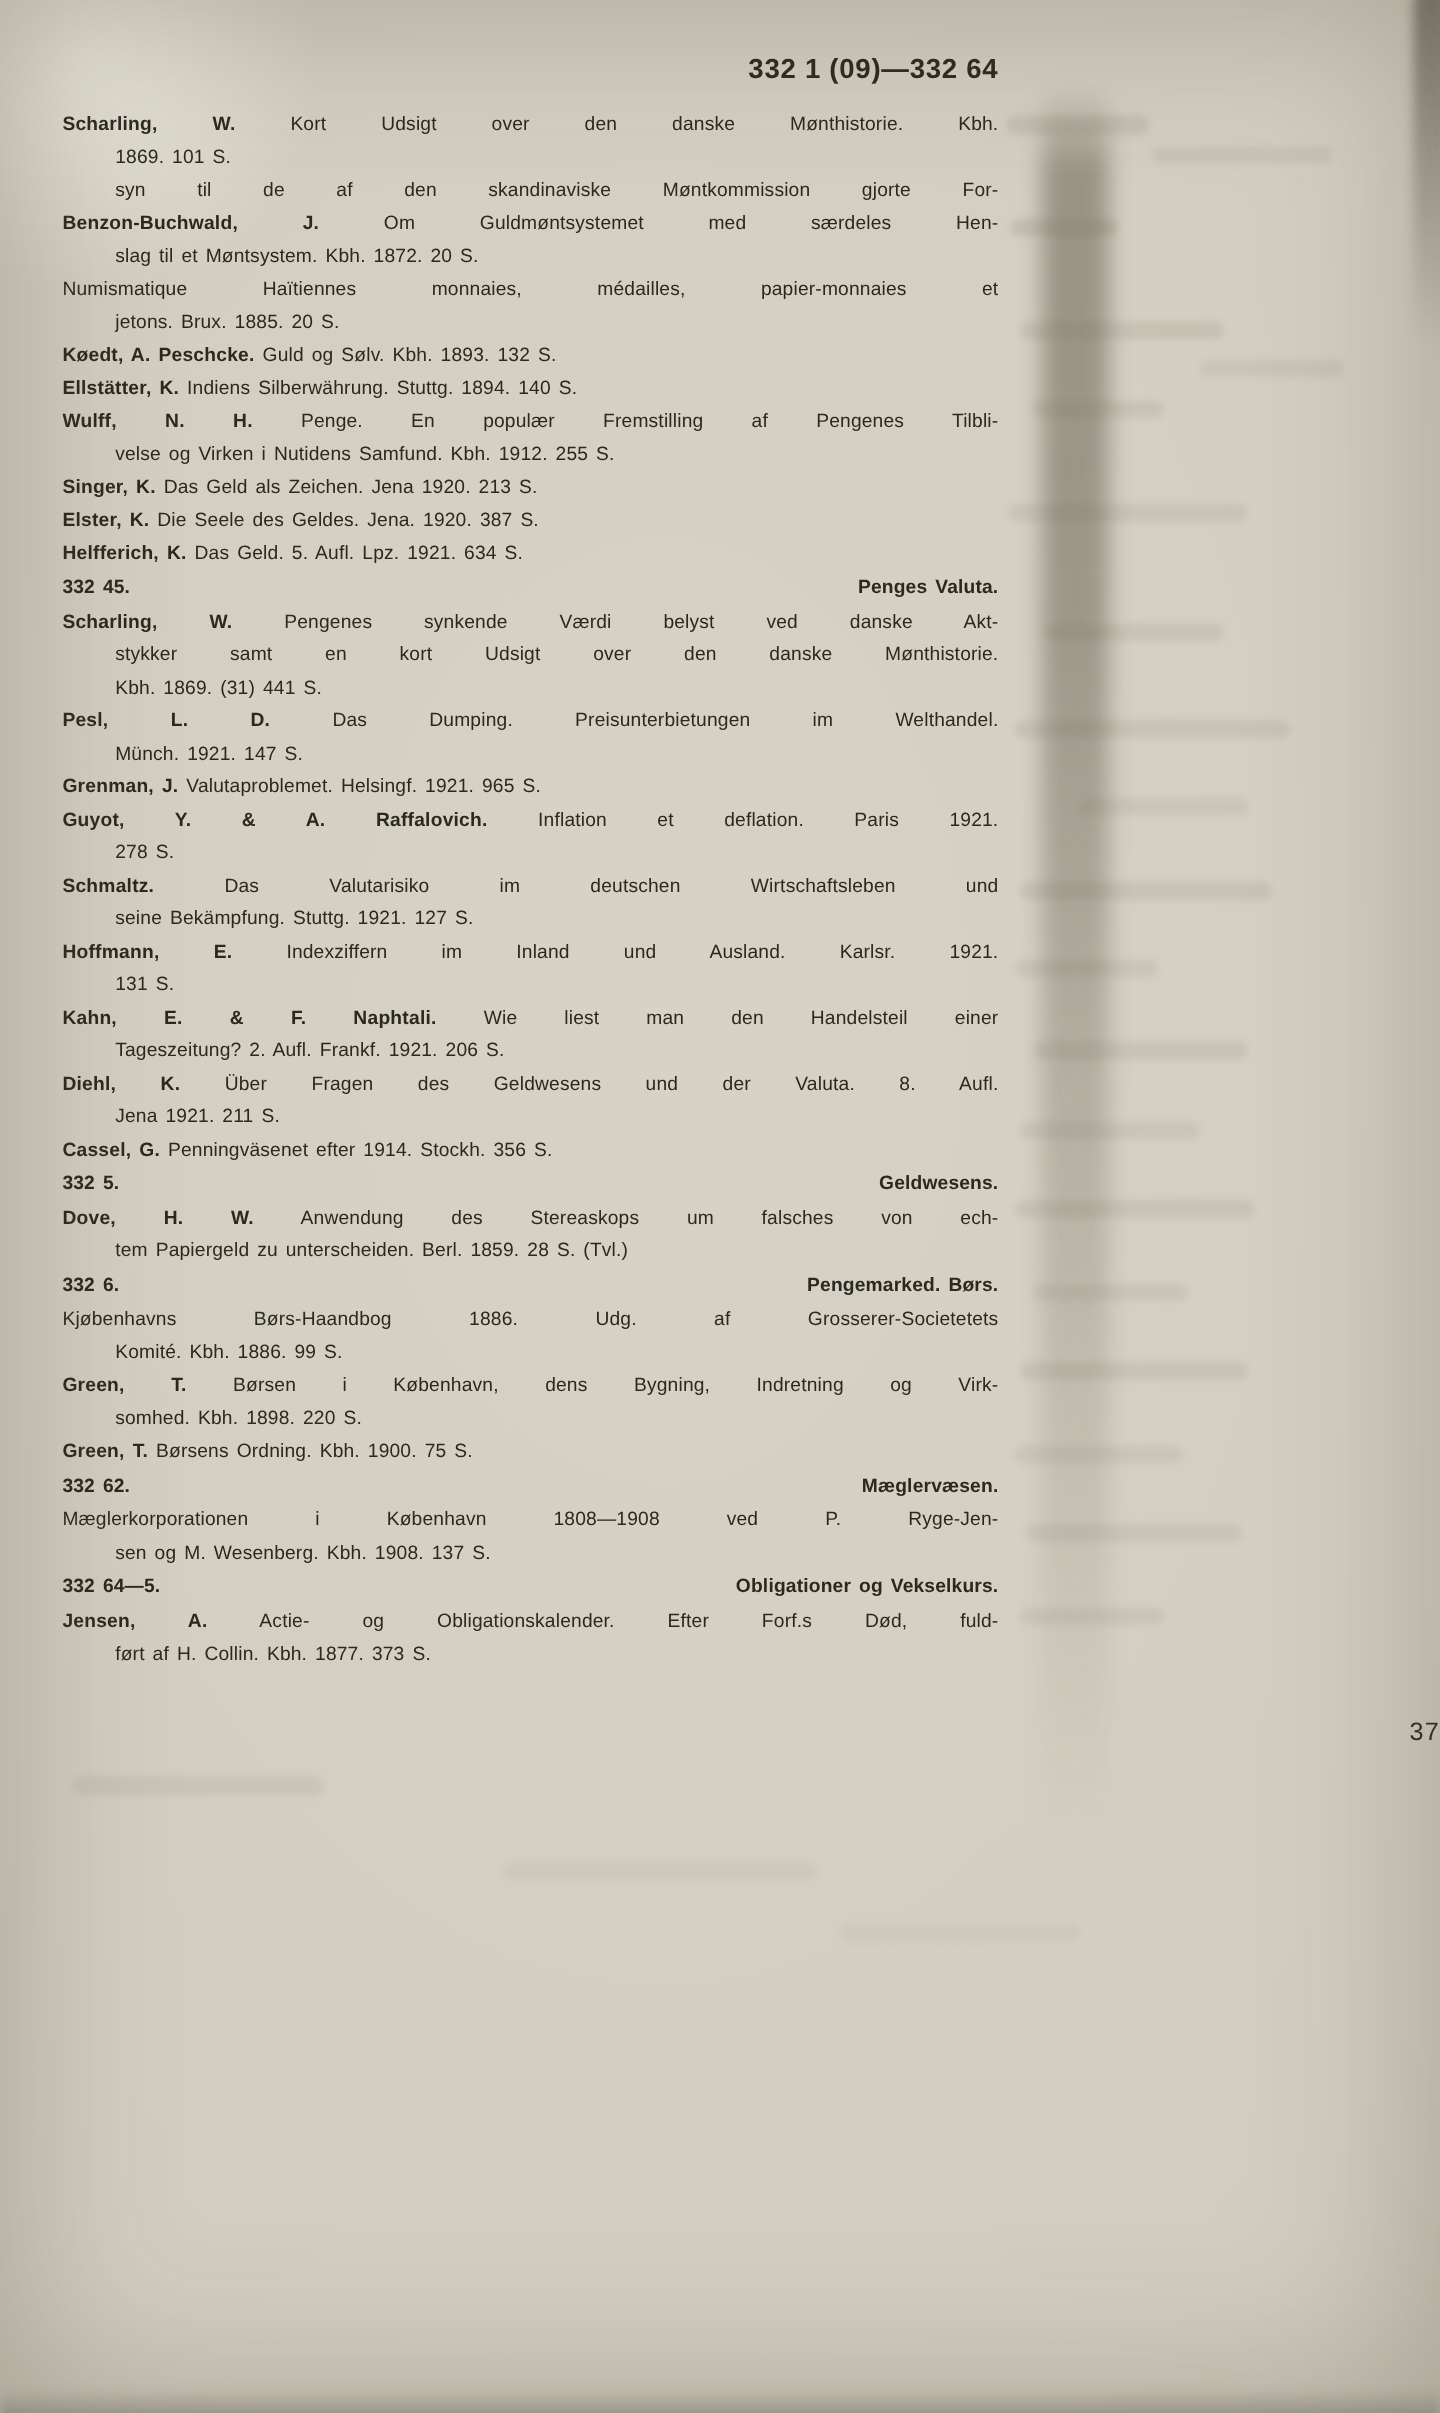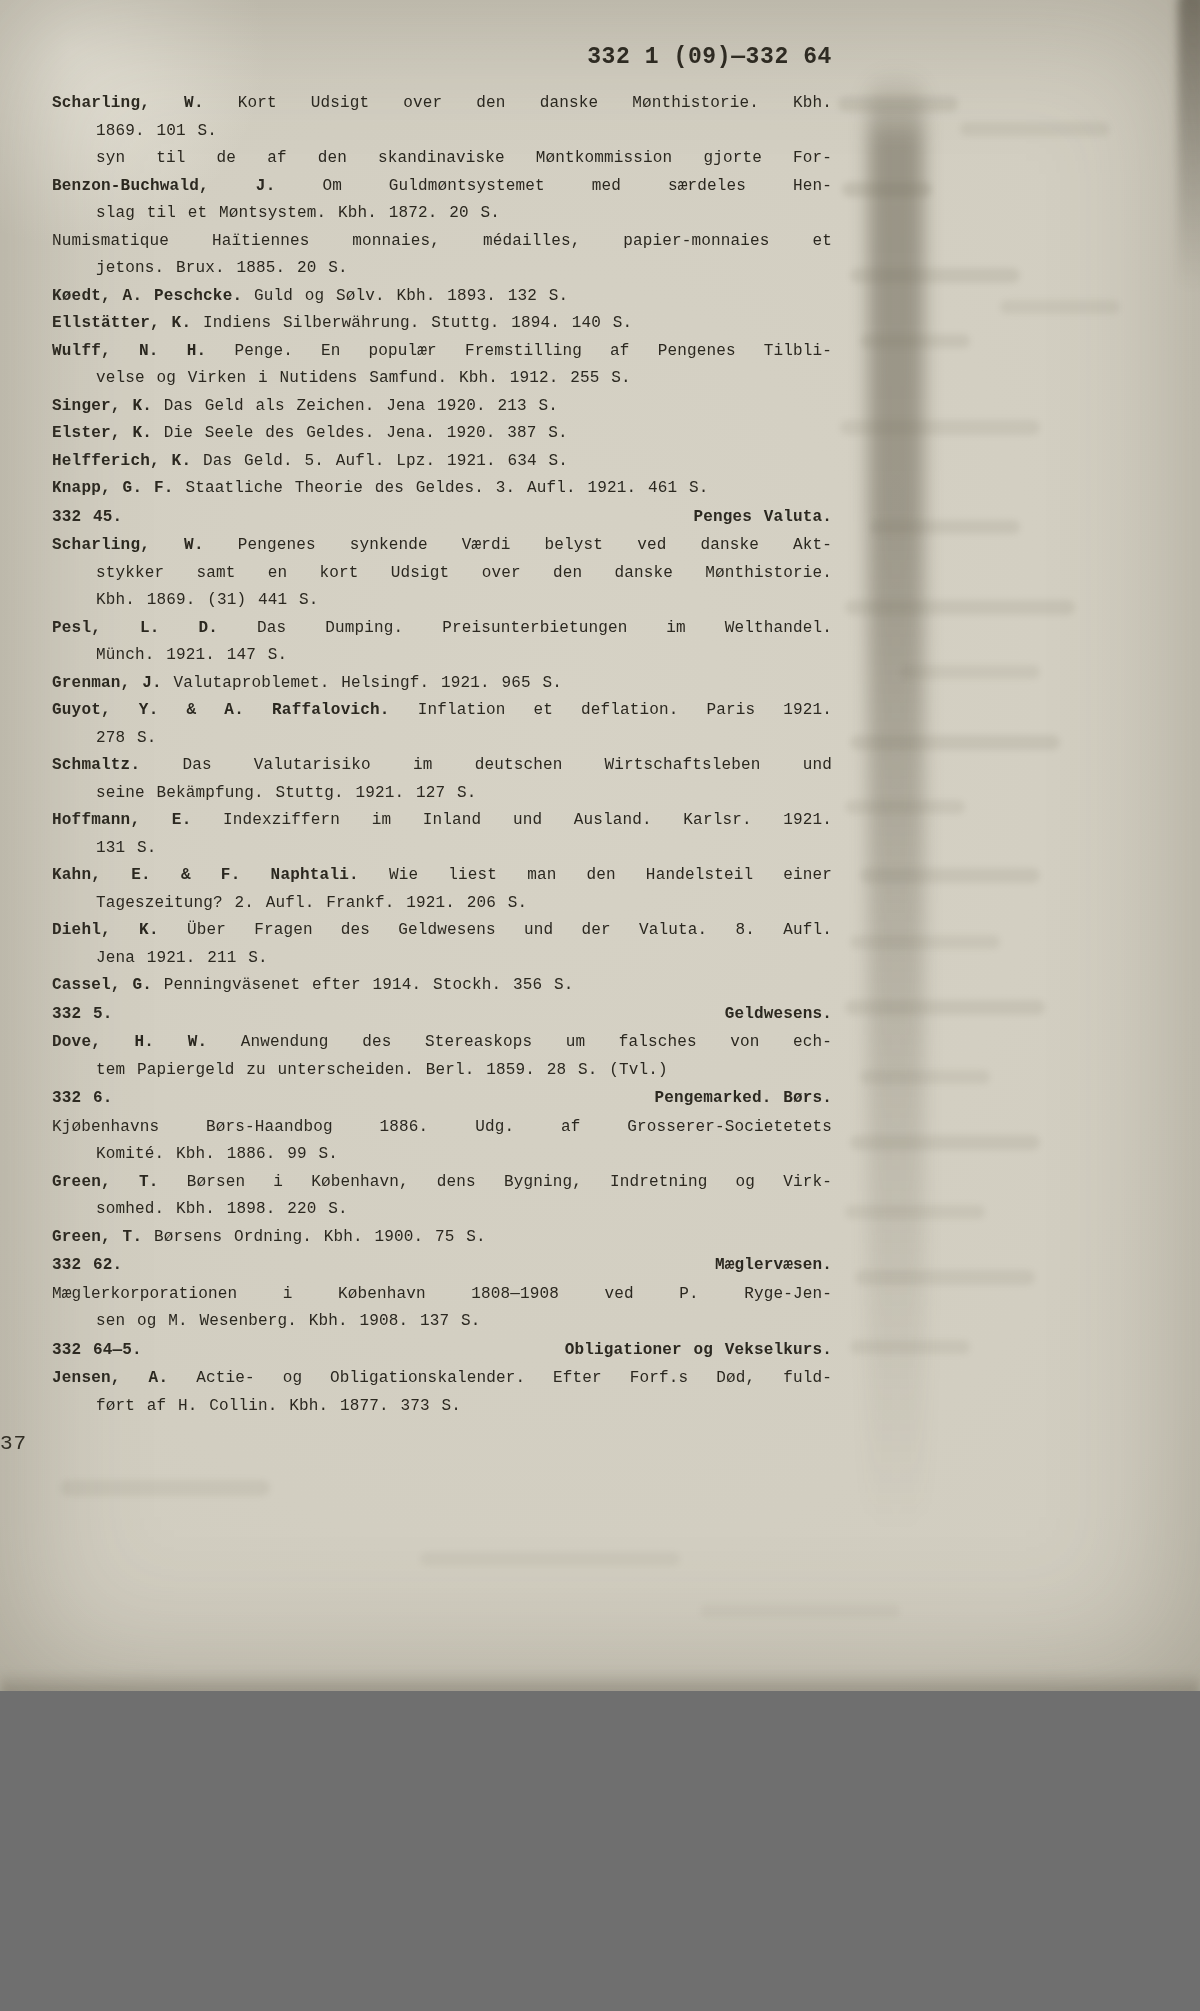--- a/index.html
+++ b/index.html
@@ -1,21 +1,21 @@
 <!DOCTYPE html>
 <html><head>
 <meta charset="utf-8">
 <title>Scanned catalog page</title>
 <style>
   *{box-sizing:border-box;}
   html,body{margin:0;padding:0;background:#6f6f6f;}
   .page{
-    position:relative;width:1200px;height:1691px;overflow:hidden;
+    position:relative;width:1200px;height:2011px;overflow:hidden;
     color:#2b2820;
-    font-family:Liberation Mono, monospace;
+    font-family:Liberation Sans, sans-serif;
     background:
       radial-gradient(circle 280px at 70px 50px, rgba(236,233,222,.85), rgba(236,233,222,0) 70%),
       radial-gradient(ellipse 125% 115% at 46% 42%, #d6d2c5 0%, #d1cdc0 55%, #c3bfb1 82%, #aaa696 100%);
   }
   .page::after{
     content:"";position:absolute;inset:0;pointer-events:none;
     box-shadow:inset 0 0 130px 18px rgba(92,86,68,.30);
   }
   .scan-gutter{
     position:absolute;left:868px;top:70px;width:56px;height:1460px;border-radius:40px;
@@ -45,21 +45,21 @@
   .entry{margin:0;}
   .line{line-height:27.5px;text-align:justify;}
   .line.just{text-align-last:justify;}
   .line.cont{padding-left:44px;}
   .entry b{letter-spacing:.2px;}
   .section-heading{
     display:flex;justify-content:space-between;
     font-weight:700;line-height:27.5px;margin:1px 0;
   }
   .page-footer{
-    position:absolute;top:1432px;left:0;width:1200px;text-align:left;
+    position:absolute;top:1432px;left:0;width:1200px;text-align:right;
     font-size:21px;letter-spacing:1px;
   }
   .smudge{position:absolute;background:#6f6a57;border-radius:9px;filter:blur(3px);}
 </style>
 </head>
 <body>
 
 <div class="page">
   <div class="scan-gutter"></div>
   <div class="scan-corner"></div>
@@ -120,23 +120,20 @@
       </div>
       <div class="entry">
         <div class="line"><b>Singer, K.</b> <span>Das Geld als Zeichen. Jena 1920. 213 S.</span></div>
       </div>
       <div class="entry">
         <div class="line"><b>Elster, K.</b> <span>Die Seele des Geldes. Jena. 1920. 387 S.</span></div>
       </div>
       <div class="entry">
         <div class="line"><b>Helfferich, K.</b> <span>Das Geld. 5. Aufl. Lpz. 1921. 634 S.</span></div>
       </div>
-      <div class="entry">
-        <div class="line"><b>Knapp, G. F.</b> <span>Staatliche Theorie des Geldes. 3. Aufl. 1921. 461 S.</span></div>
-      </div>
       <div class="section-heading">
         <span>332 45.</span>
         <span>Penges Valuta.</span>
       </div>
       <div class="entry">
         <div class="line just"><b>Scharling, W.</b> <span>Pengenes synkende Værdi belyst ved danske Akt-</span></div>
         <div class="line cont just">stykker samt en kort Udsigt over den danske Mønthistorie.</div>
         <div class="line cont">Kbh. 1869. (31) 441 S.</div>
       </div>
       <div class="entry">

